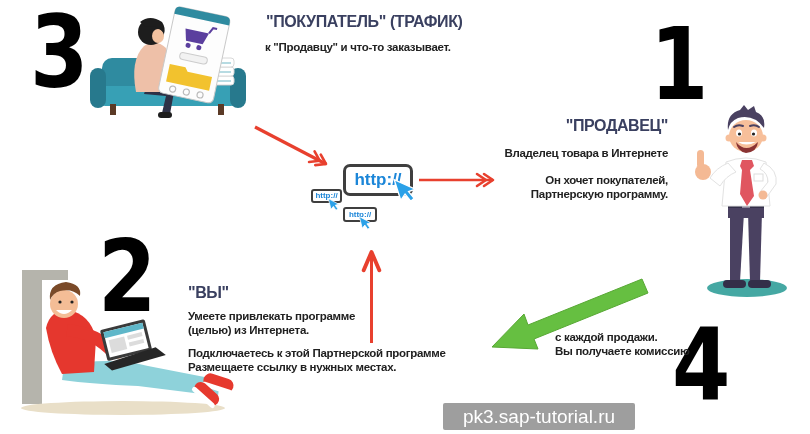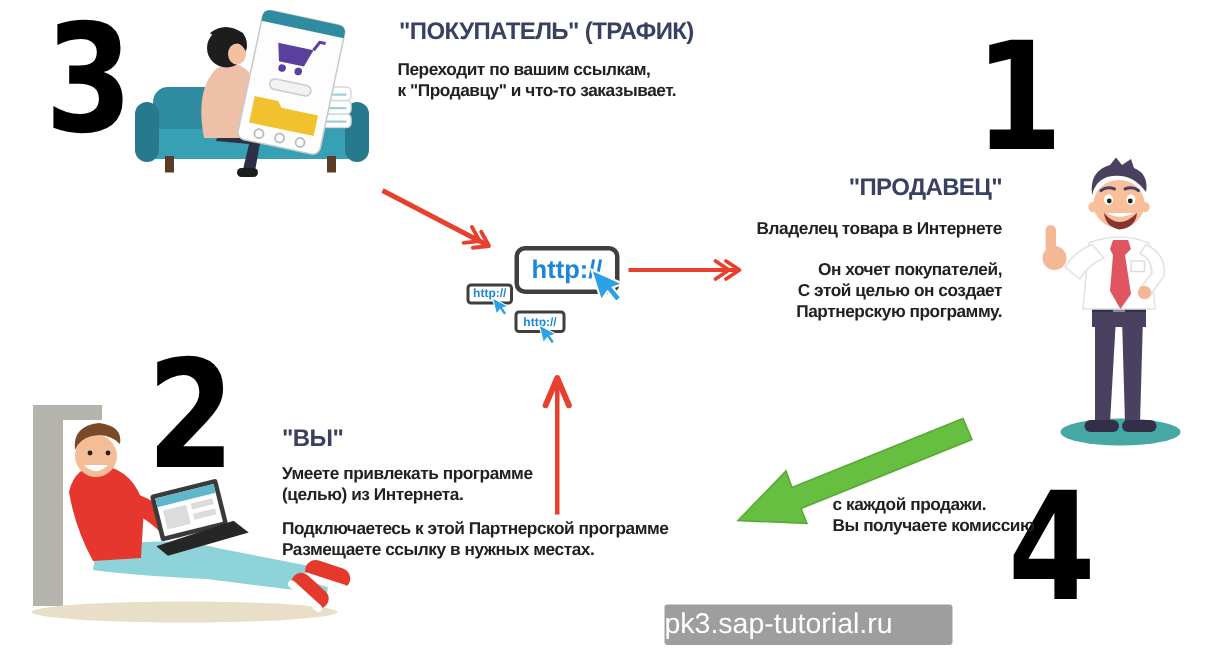--- a/index.html
+++ b/index.html
@@ -46,21 +46,21 @@
   #url-main{left:343px;top:164px;width:64px;height:26px;font-size:17px;line-height:26px;}
   .url-badge.small{border-width:2px;border-radius:3px;font-size:8px;}
   #url-small-left{left:311px;top:189px;width:27px;height:10px;line-height:10px;}
   #url-small-bottom{left:343px;top:207px;width:30px;height:11px;line-height:11px;}
   #cursor-main{left:394px;top:176px;width:22px;height:27px;transform:rotate(-14deg);}
   #cursor-small-left{left:328px;top:197px;width:11px;height:14px;transform:rotate(-10deg);}
   #cursor-small-bottom{left:359px;top:215px;width:12px;height:15px;transform:rotate(-10deg);}
   
   #watermark{
     left:443px;top:403px;width:192px;height:27px;background:rgba(150,150,150,0.92);
-    color:#fff;font-size:19px;line-height:27px;letter-spacing:0px;
+    color:#fff;font-size:19px;line-height:27px;text-align:center;letter-spacing:0px;
     border-radius:2px;
   }
 </style>
 </head>
 <body>
 
 <div id="canvas">
 
   <svg class="abs" style="left:0;top:0" width="810" height="434" viewBox="0 0 810 434">
     <defs>
@@ -192,29 +192,27 @@
     </g>
   </svg>
 
   <div class="num" id="num-1">1</div>
   <div class="num" id="num-2">2</div>
   <div class="num" id="num-3">3</div>
   <div class="num" id="num-4">4</div>
 
   <div class="h" id="buyer-title">"ПОКУПАТЕЛЬ" (ТРАФИК)</div>
   <div class="abs t" id="buyer-text">
-    <div>Переходит по вашим ссылкам,</div>
     <div>к "Продавцу" и что-то заказывает.</div>
   </div>
 
   <div class="abs t" id="seller-block">
     <div class="h">"ПРОДАВЕЦ"</div>
     <div class="p1">Владелец товара в Интернете</div>
     <div>Он хочет покупателей,</div>
-    <div>С этой целью он создает</div>
     <div>Партнерскую программу.</div>
   </div>
 
   <div class="abs t" id="you-block">
     <div class="h">"ВЫ"</div>
     <div>Умеете привлекать программе</div>
     <div class="p1">(целью) из Интернета.</div>
     <div>Подключаетесь к этой Партнерской программе</div>
     <div>Размещаете ссылку в нужных местах.</div>
   </div>

